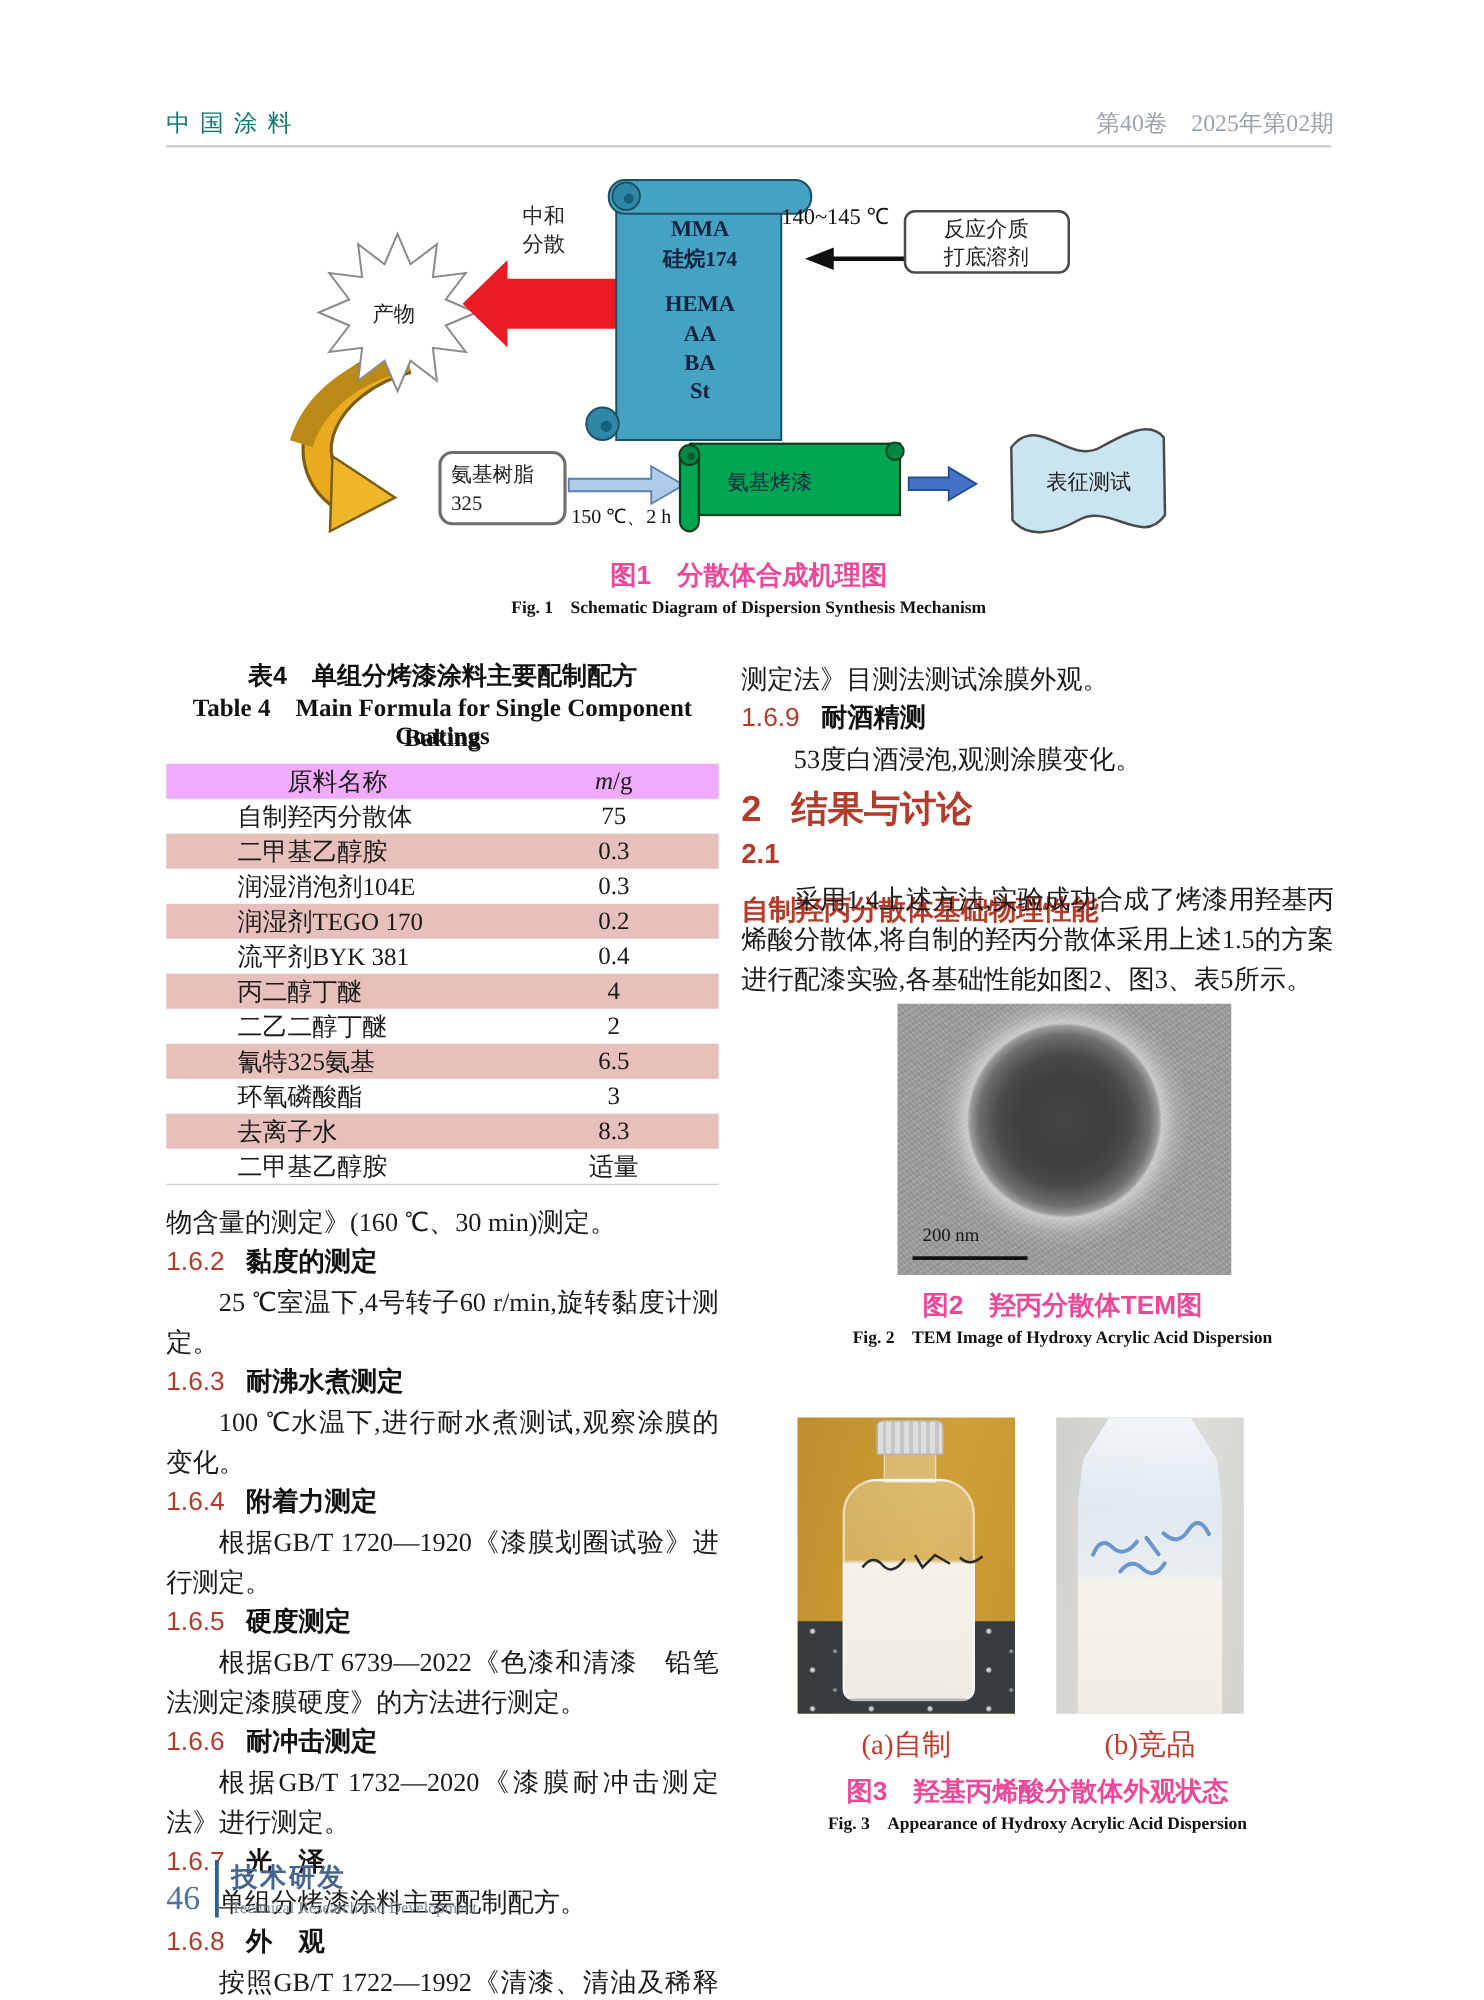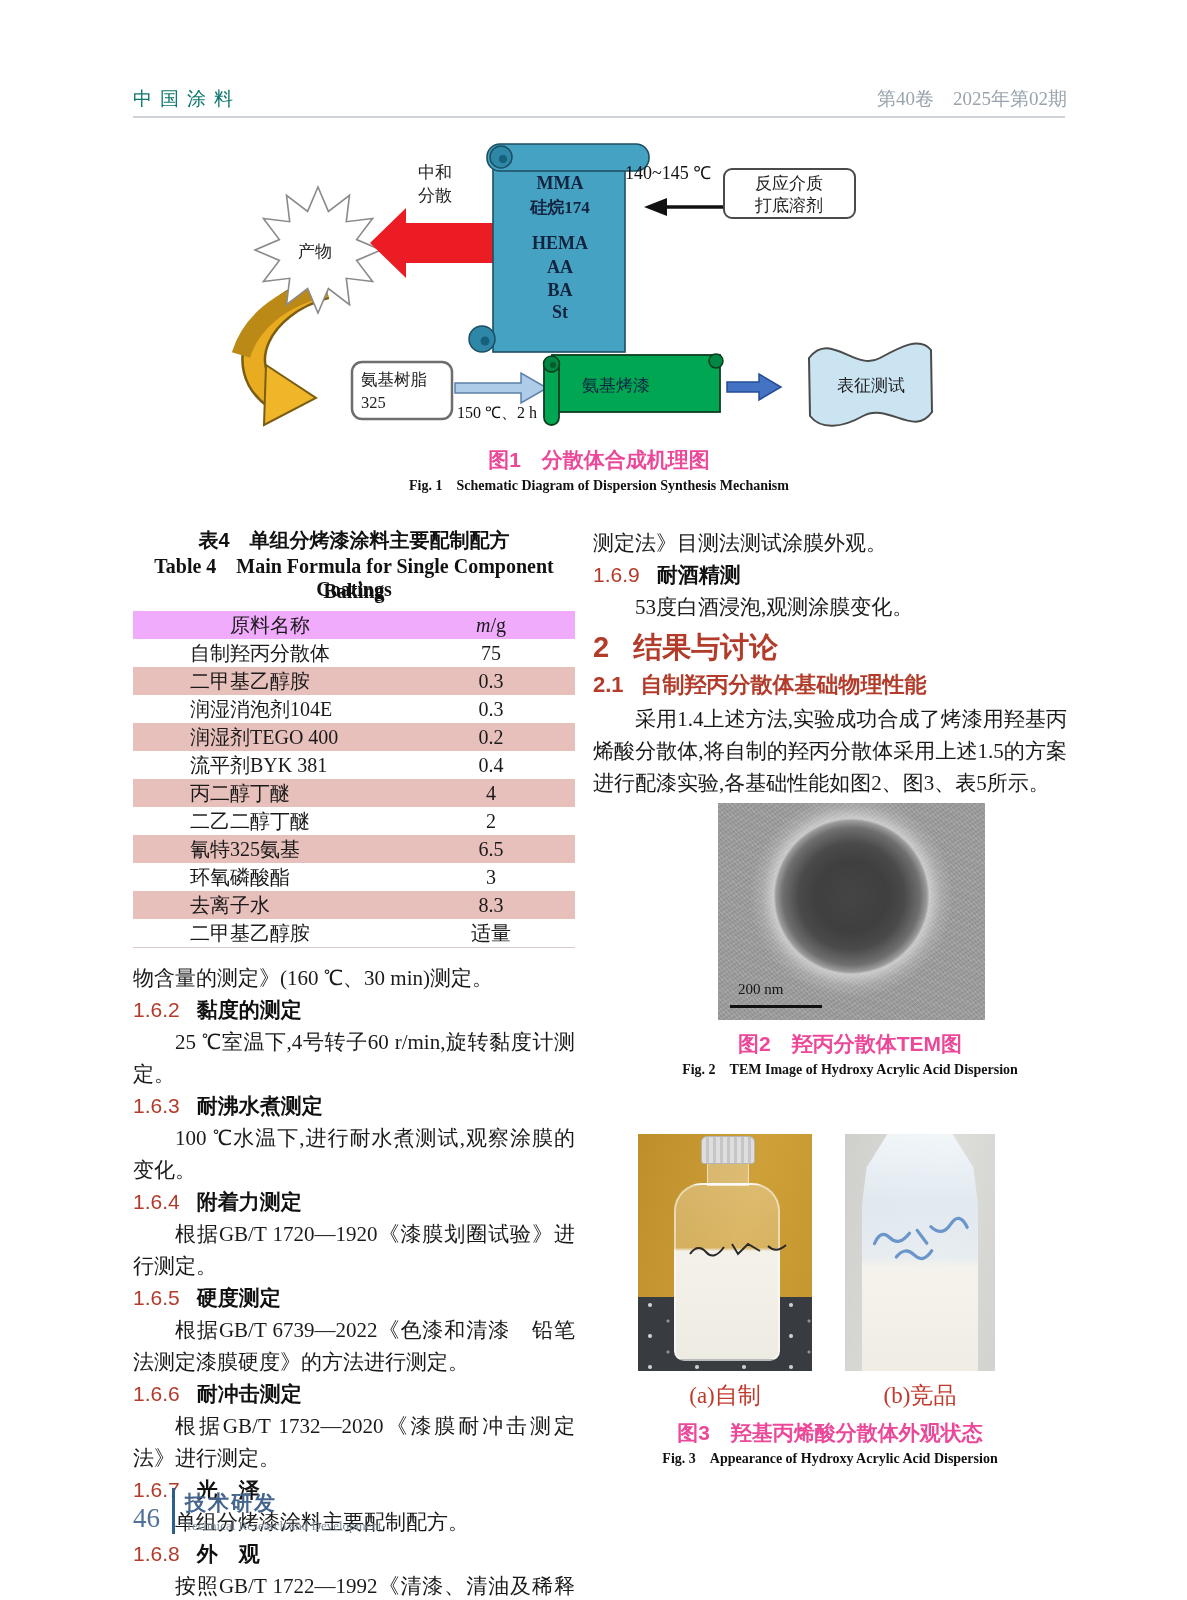--- a/index.html
+++ b/index.html
@@ -37,21 +37,21 @@
   .body-text{margin-top:14px;}
   .para{font-size:21px;line-height:32px;text-align:justify;color:#1a1a1a;}
   .ind{text-indent:2em;}
   .h3{font-size:21px;line-height:32px;display:flex;gap:17px;align-items:baseline;}
   .h3n{color:#b23b2a;font-family:"Liberation Sans",sans-serif;}
   .h3t{font-family:"Liberation Sans",sans-serif;font-weight:600;color:#111;}
 
   .h1sec{display:flex;gap:24px;align-items:baseline;color:#b23b2a;margin:5px 0 3px 0;
          font-family:"Liberation Sans",sans-serif;font-weight:bold;font-size:29px;height:39px;}
   .h2sec{display:flex;gap:17px;align-items:baseline;color:#b23b2a;
-         font-family:"Liberation Sans",sans-serif;font-weight:bold;font-size:22px;height:33px;}
+         font-family:"Liberation Sans",sans-serif;font-weight:bold;font-size:22px;height:33px;flex-direction:column;}
 
   
   .tem{position:relative;width:267px;height:217px;margin:4px 0 0 125px;
        background-color:#a0a0a0;
        background-image:
          radial-gradient(circle 78px at 50% 43%, #454545 0%, #3f3f3f 45%, #4a4a4a 68%, #6f6f6f 88%, #9c9c9c 97%, rgba(154,154,154,0) 100%),
          radial-gradient(circle 102px at 50% 43%, rgba(228,228,228,0.9) 70%, rgba(205,205,205,0.3) 88%, rgba(160,160,160,0) 100%),
          repeating-linear-gradient(47deg, rgba(255,255,255,0.05) 0 1px, rgba(0,0,0,0.05) 1px 3px),
          repeating-linear-gradient(-33deg, rgba(255,255,255,0.04) 0 2px, rgba(0,0,0,0.04) 2px 4px);}
   .tem-label{position:absolute;left:20px;bottom:22px;font-size:15px;color:#151515;}
@@ -195,21 +195,21 @@
         </div>
       <div class="trow pink">
           <div class="tc1">二甲基乙醇胺</div>
           <div class="tc2">0.3</div>
         </div>
       <div class="trow">
           <div class="tc1">润湿消泡剂104E</div>
           <div class="tc2">0.3</div>
         </div>
       <div class="trow pink">
-          <div class="tc1">润湿剂TEGO 400</div>
+          <div class="tc1">润湿剂TEGO 170</div>
           <div class="tc2">0.2</div>
         </div>
       <div class="trow">
           <div class="tc1">流平剂BYK 381</div>
           <div class="tc2">0.4</div>
         </div>
       <div class="trow pink">
           <div class="tc1">丙二醇丁醚</div>
           <div class="tc2">4</div>
         </div>

